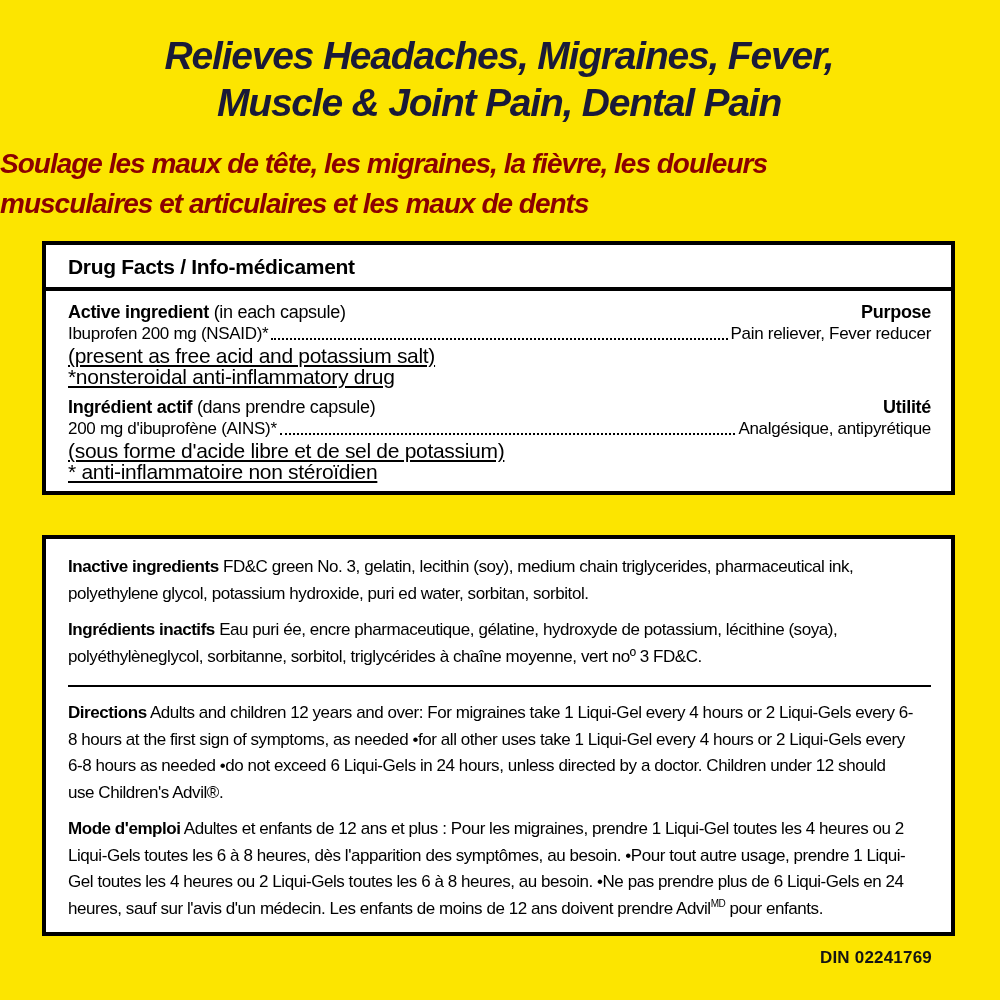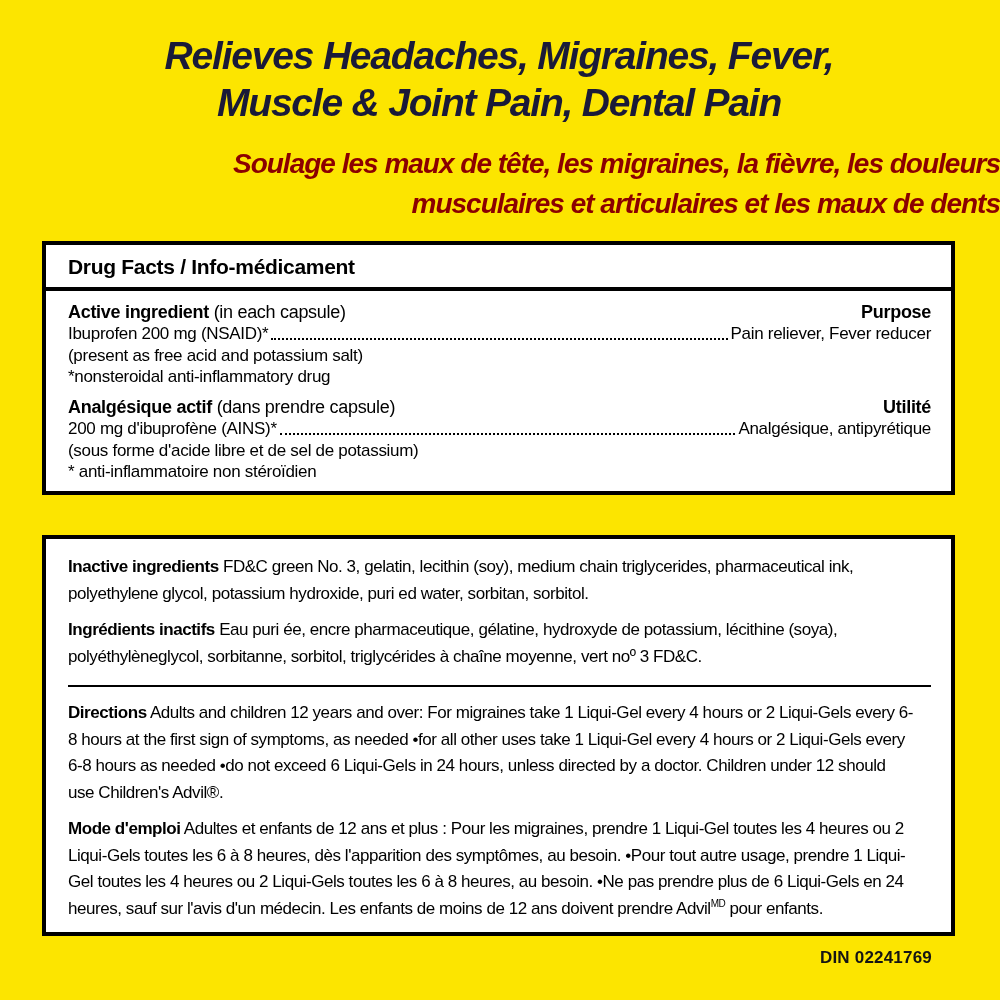--- a/index.html
+++ b/index.html
@@ -15,21 +15,21 @@
 
   .headline {
     position: absolute; top: 32px; left: 0; width: 998px;
     text-align: center;
     font-weight: bold; font-style: italic;
     font-size: 39px; line-height: 47px; letter-spacing: -1.2px;
     color: var(--headline, #1A1A38);
   }
   .subheadline {
     position: absolute; top: 144px; left: 0; width: 1000px;
-    text-align: right;
+    text-align: left;
     font-weight: bold; font-style: italic;
     font-size: 28px; line-height: 40px; letter-spacing: -1px;
     color: var(--subheadline, #8B0000);
   }
 
   .facts-box {
     position: absolute; left: 42px; top: 241px; width: 913px; height: 254px;
     background: var(--boxbg, #FFFFFF);
     border: 4px solid var(--boxborder, #000);
     padding: 9px 20px 19px 22px;
@@ -48,21 +48,21 @@
   .row-head .bold { font-weight: bold; }
   .leader-row {
     display: flex; align-items: flex-end;
     font-size: 17px; line-height: 22px; letter-spacing: -0.3px;
   }
   .leader {
     flex: 1; min-width: 20px;
     border-bottom: 2px dotted #000;
     margin: 0 3px 5px 3px;
   }
-  .note { font-size: 17px; line-height: 21px; letter-spacing: -0.3px; }
+  .note { font-size: 21px; line-height: 21px; letter-spacing: -0.3px; text-decoration: underline; }
   .fr-group { margin-top: 9px; }
 
   .info-box {
     position: absolute; left: 42px; top: 535px; width: 913px; height: 401px;
     background: var(--boxbg, #FFFFFF);
     border: 4px solid var(--boxborder, #000);
     padding: 15px 20px 0 22px;
     font-size: 17px; line-height: 26.5px; letter-spacing: -0.45px;
   }
   .info-box p { margin: 0 16px 10px 0; }
@@ -100,21 +100,21 @@
   <div class="leader-row">
     <span>Ibuprofen 200 mg (NSAID)*</span>
     <span class="leader"></span>
     <span>Pain reliever, Fever reducer</span>
   </div>
   <div class="note">(present as free acid and potassium salt)</div>
   <div class="note">*nonsteroidal anti-inflammatory drug</div>
 
   <div class="fr-group">
     <div class="row-head">
-      <span><b class="bold">Analgésique actif</b><span> (dans prendre capsule)</span></span>
+      <span><b class="bold">Ingrédient actif</b><span> (dans prendre capsule)</span></span>
       <span class="bold">Utilité</span>
     </div>
     <div class="leader-row">
       <span>200 mg d'ibuprofène (AINS)*</span>
       <span class="leader"></span>
       <span>Analgésique, antipyrétique</span>
     </div>
     <div class="note">(sous forme d'acide libre et de sel de potassium)</div>
     <div class="note">* anti-inflammatoire non stéroïdien</div>
   </div>

